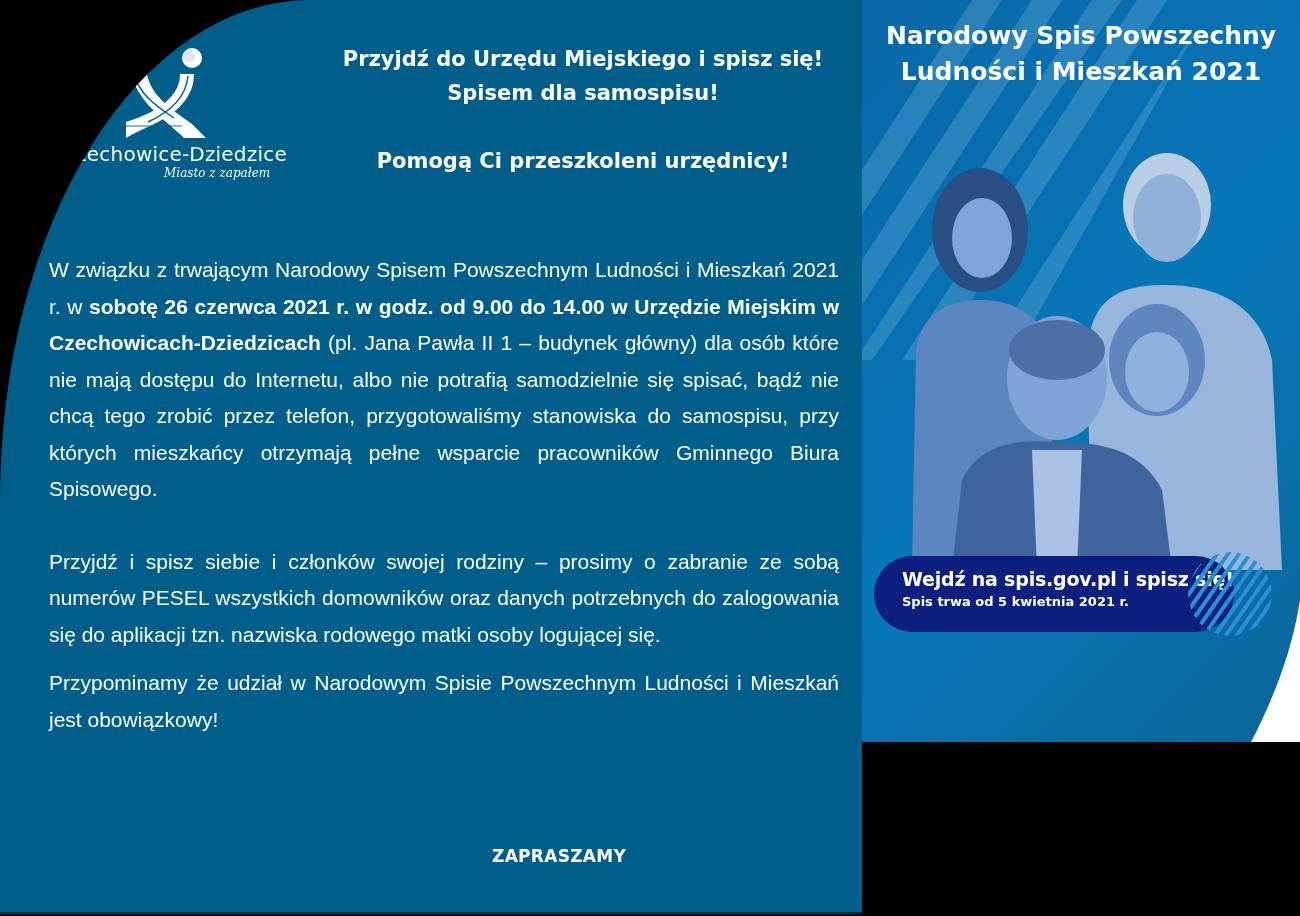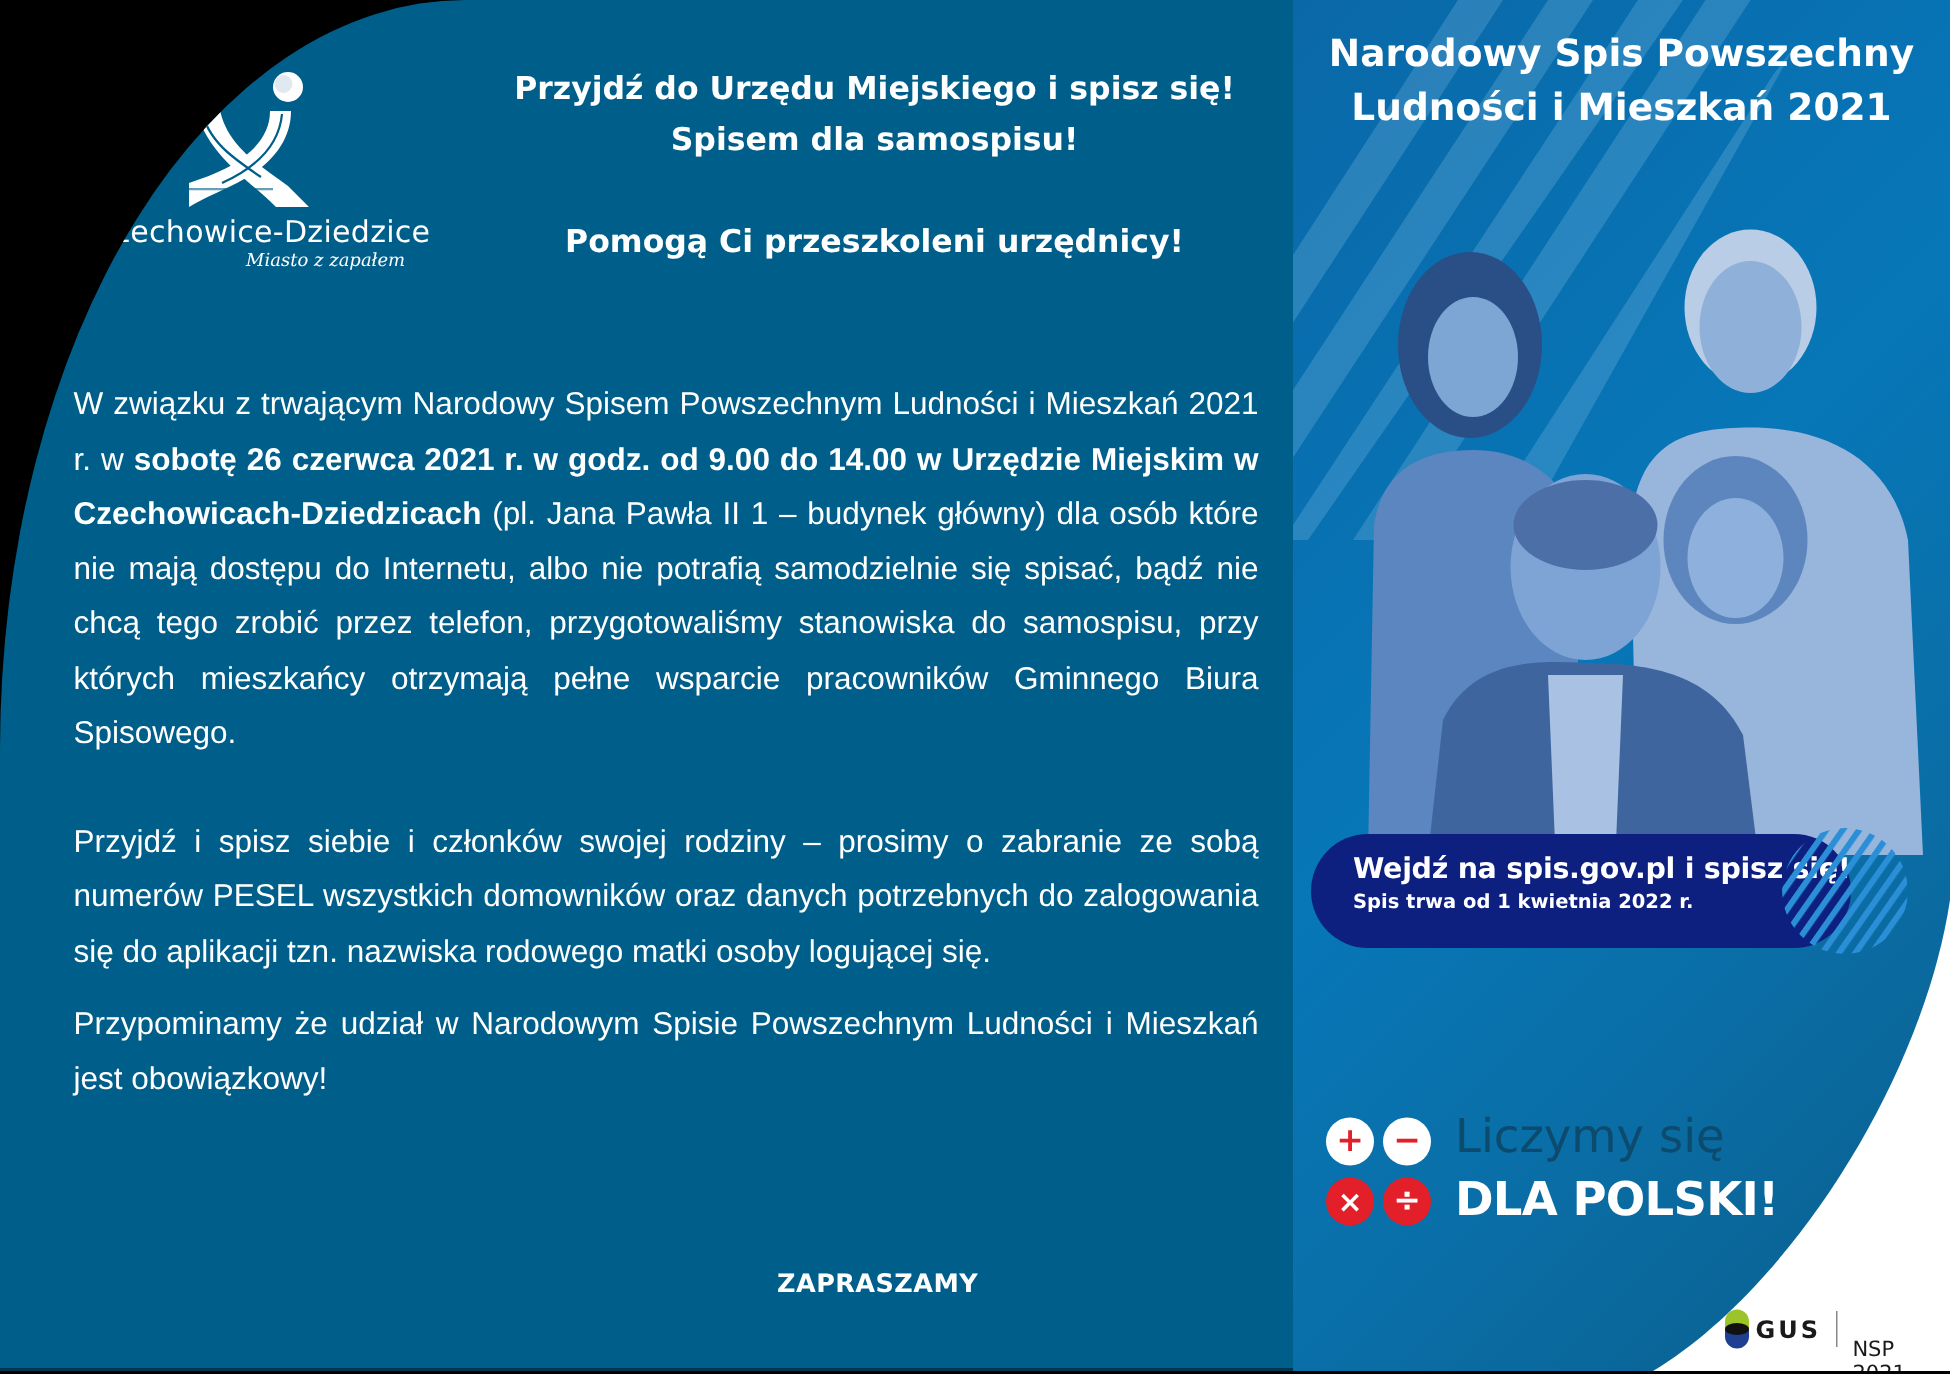--- a/index.html
+++ b/index.html
@@ -26,25 +26,25 @@
 
     .body-text {
       position: absolute; left: 49px; top: 252px; width: 790px;
       color: #fff; font-size: 21px; line-height: 36.5px; text-align: justify;
       font-family: "Liberation Sans", sans-serif;
     }
     .body-text p { margin: 0; }
     .body-text .p2 { margin-top: 36px; }
     .body-text .p3 { margin-top: 12px; }
     .body-text b { font-weight: bold; }
-    .zapraszamy { position: absolute; left: 518px; top: 846px; color: #fff; font-weight: bold; font-size: 17px; font-family: "DejaVu Sans", sans-serif; letter-spacing: 0.3px; }
+    .zapraszamy { position: absolute; left: 492px; top: 846px; color: #fff; font-weight: bold; font-size: 17px; font-family: "DejaVu Sans", sans-serif; letter-spacing: 0.3px; }
 
     
     .right-panel {
-      position: absolute; left: 862px; top: 0; width: 438px; height: 914px;
+      position: absolute; left: 862px; top: 0; width: 438px; height: 742px;
       background: #fff; overflow: hidden;
     }
     .right-bg {
       position: absolute; left: 0; top: 0; width: 438px; height: 914px;
       background: linear-gradient(135deg, #0a68a8 0%, #0777b8 45%, #0a6ea6 70%, #0a5e8c 100%);
       border-bottom-right-radius: 100% 62%;
     }
     .right-bg.clip {
       border-bottom-right-radius: 0;
       clip-path: path('M0,0 L438,0 L438,600 C420,720 330,860 240,914 L0,914 Z');
@@ -147,21 +147,21 @@
     <ellipse cx="255" cy="222" rx="32" ry="40" fill="#8eb0dc"></ellipse>
 
     <ellipse cx="155" cy="228" rx="50" ry="62" fill="#7da4d4"></ellipse>
     <ellipse cx="155" cy="200" rx="48" ry="30" fill="#4b6fa6"></ellipse>
     <path d="M50,420 L60,330 C80,290 120,290 155,292 C200,292 240,300 260,340 L270,420 Z" fill="#3f659e"></path>
     <path d="M130,300 L180,300 L175,420 L135,420 Z" fill="#a9c2e4"></path>
   </svg>
 
   <div class="cta-pill">
     <div class="cta-main">Wejdź na spis.gov.pl i spisz się!</div>
-    <div class="cta-sub">Spis trwa od 1 kwietnia 2022 r.</div>
+    <div class="cta-sub">Spis trwa od 5 kwietnia 2021 r.</div>
   </div>
   <svg class="cta-stripes" viewBox="0 0 116 84">
     <defs>
       <clipPath id="cc">
           <circle cx="58" cy="42" r="42"></circle>
         </clipPath>
       <pattern id="st" width="9" height="9" patternUnits="userSpaceOnUse" patternTransform="rotate(35)">
         <rect width="4" height="9" fill="#2a8fd6"></rect>
       </pattern>
     </defs>

